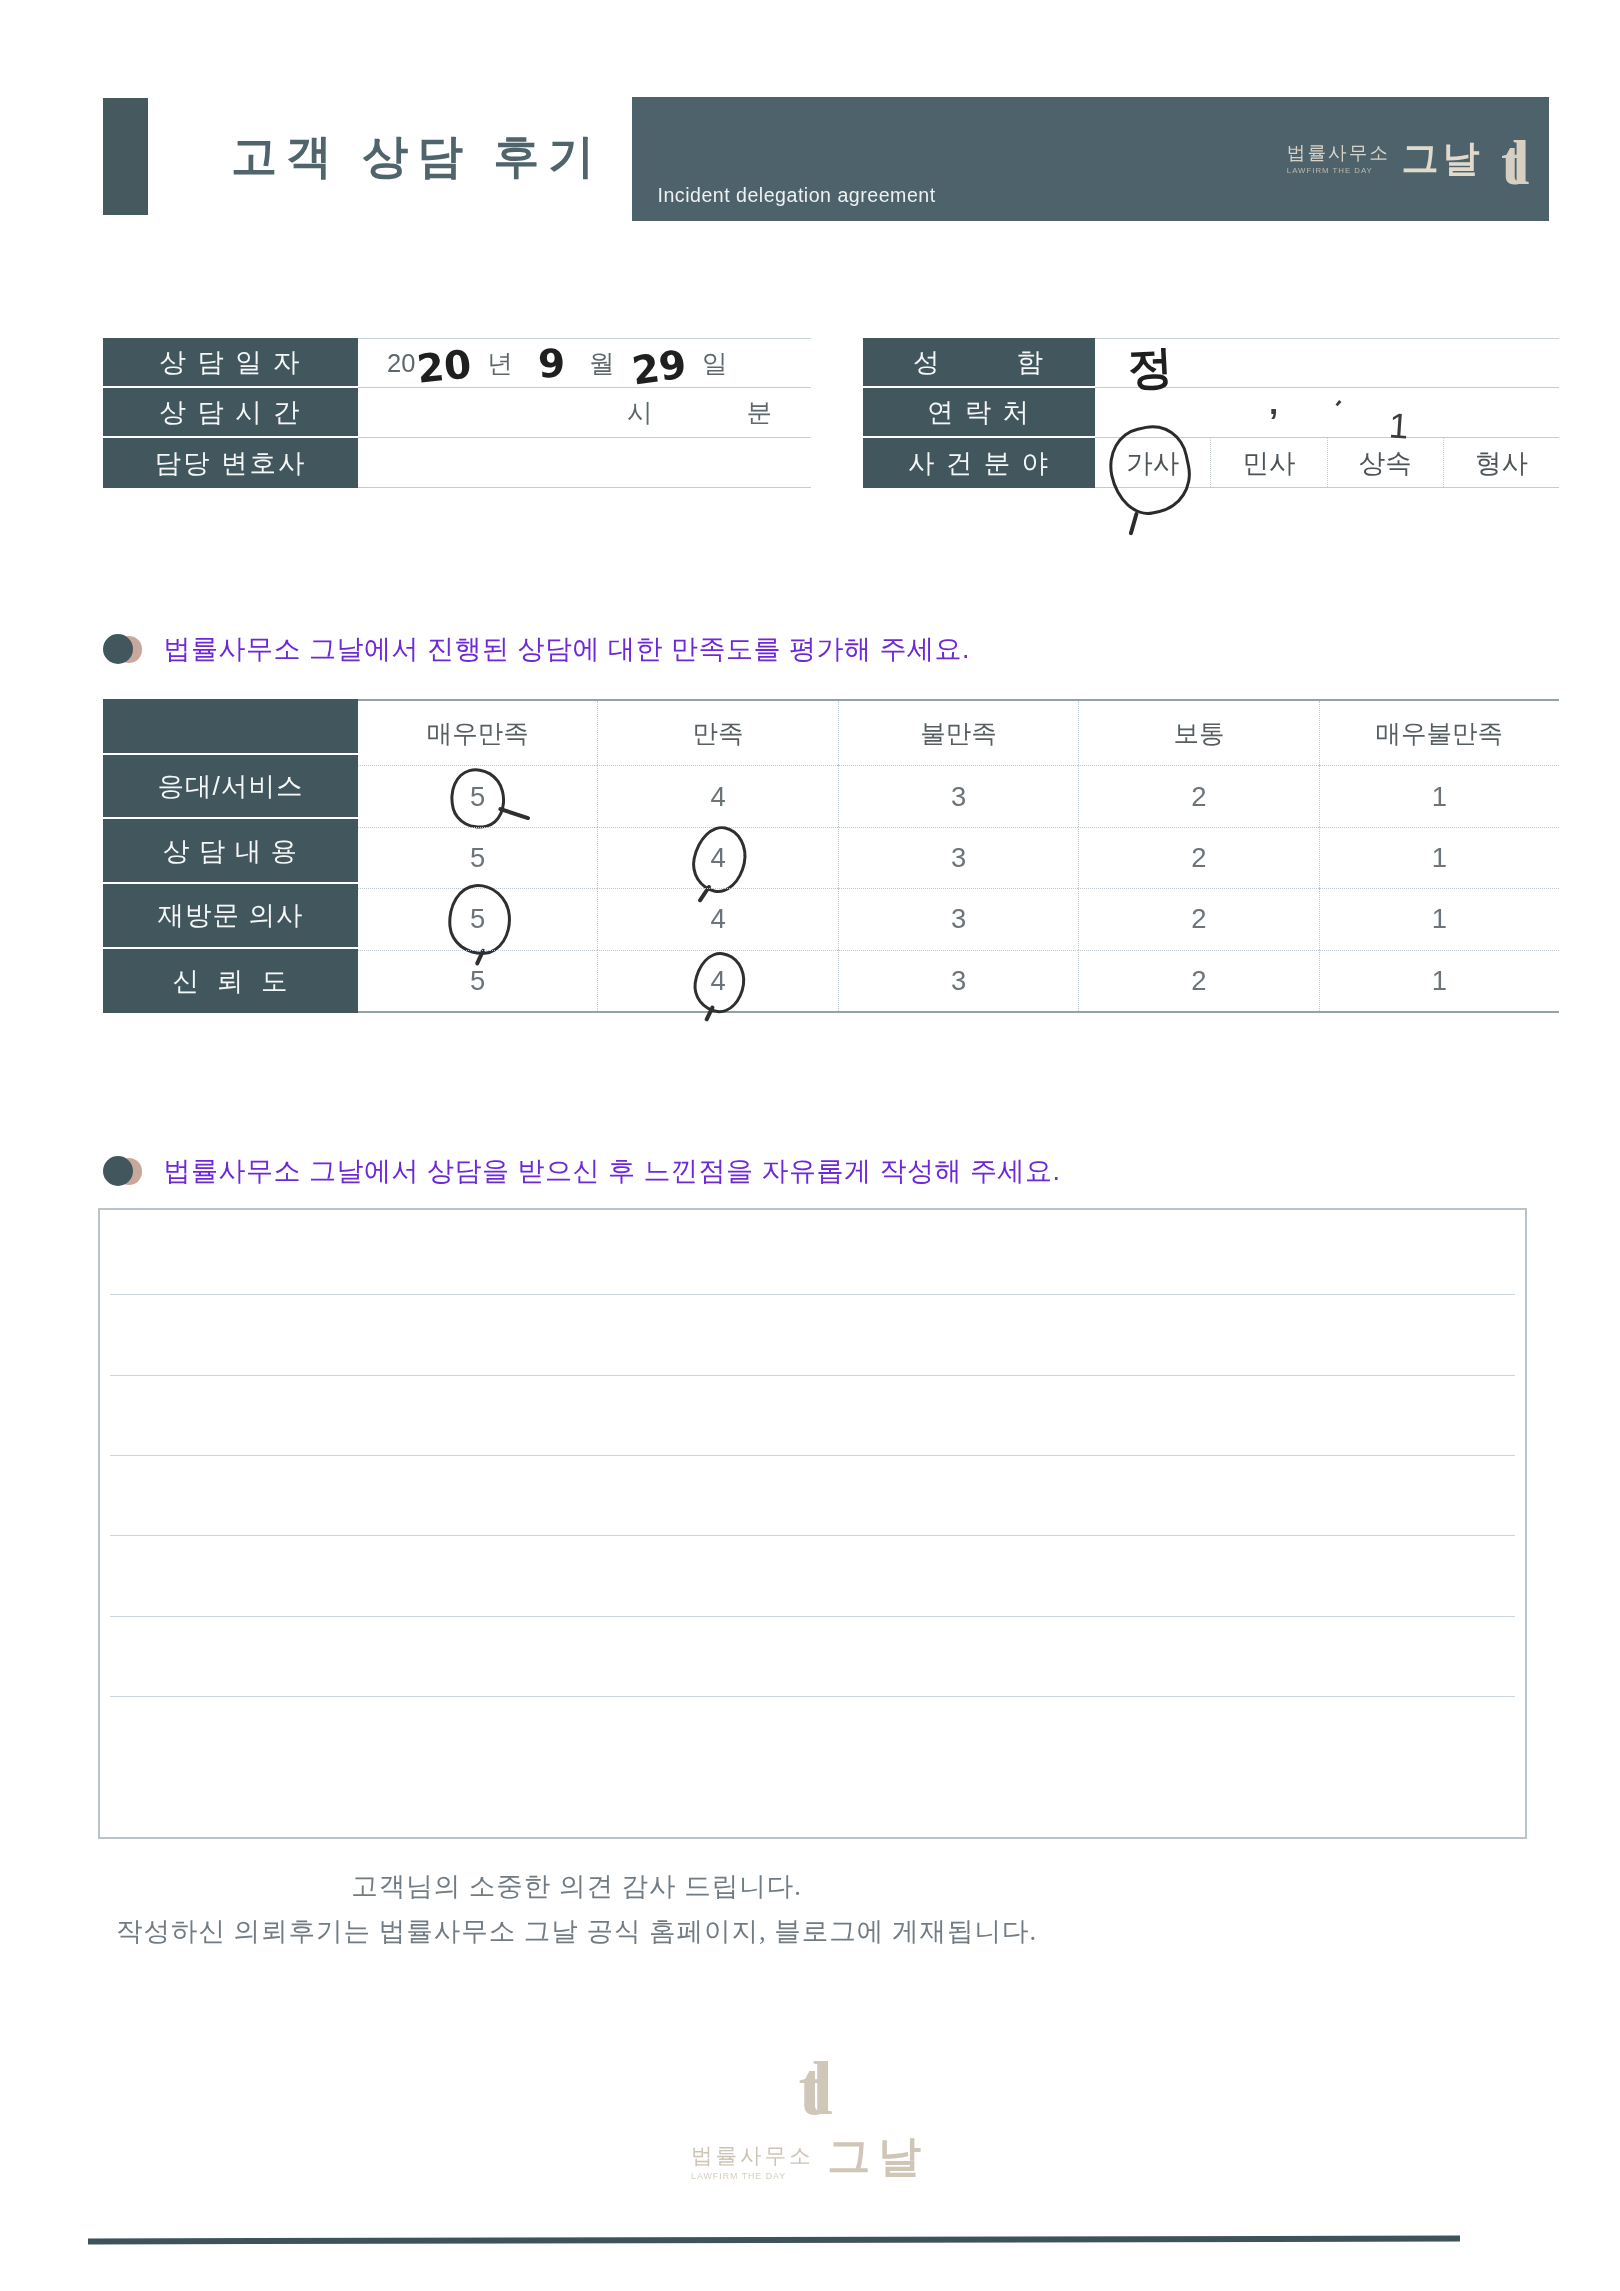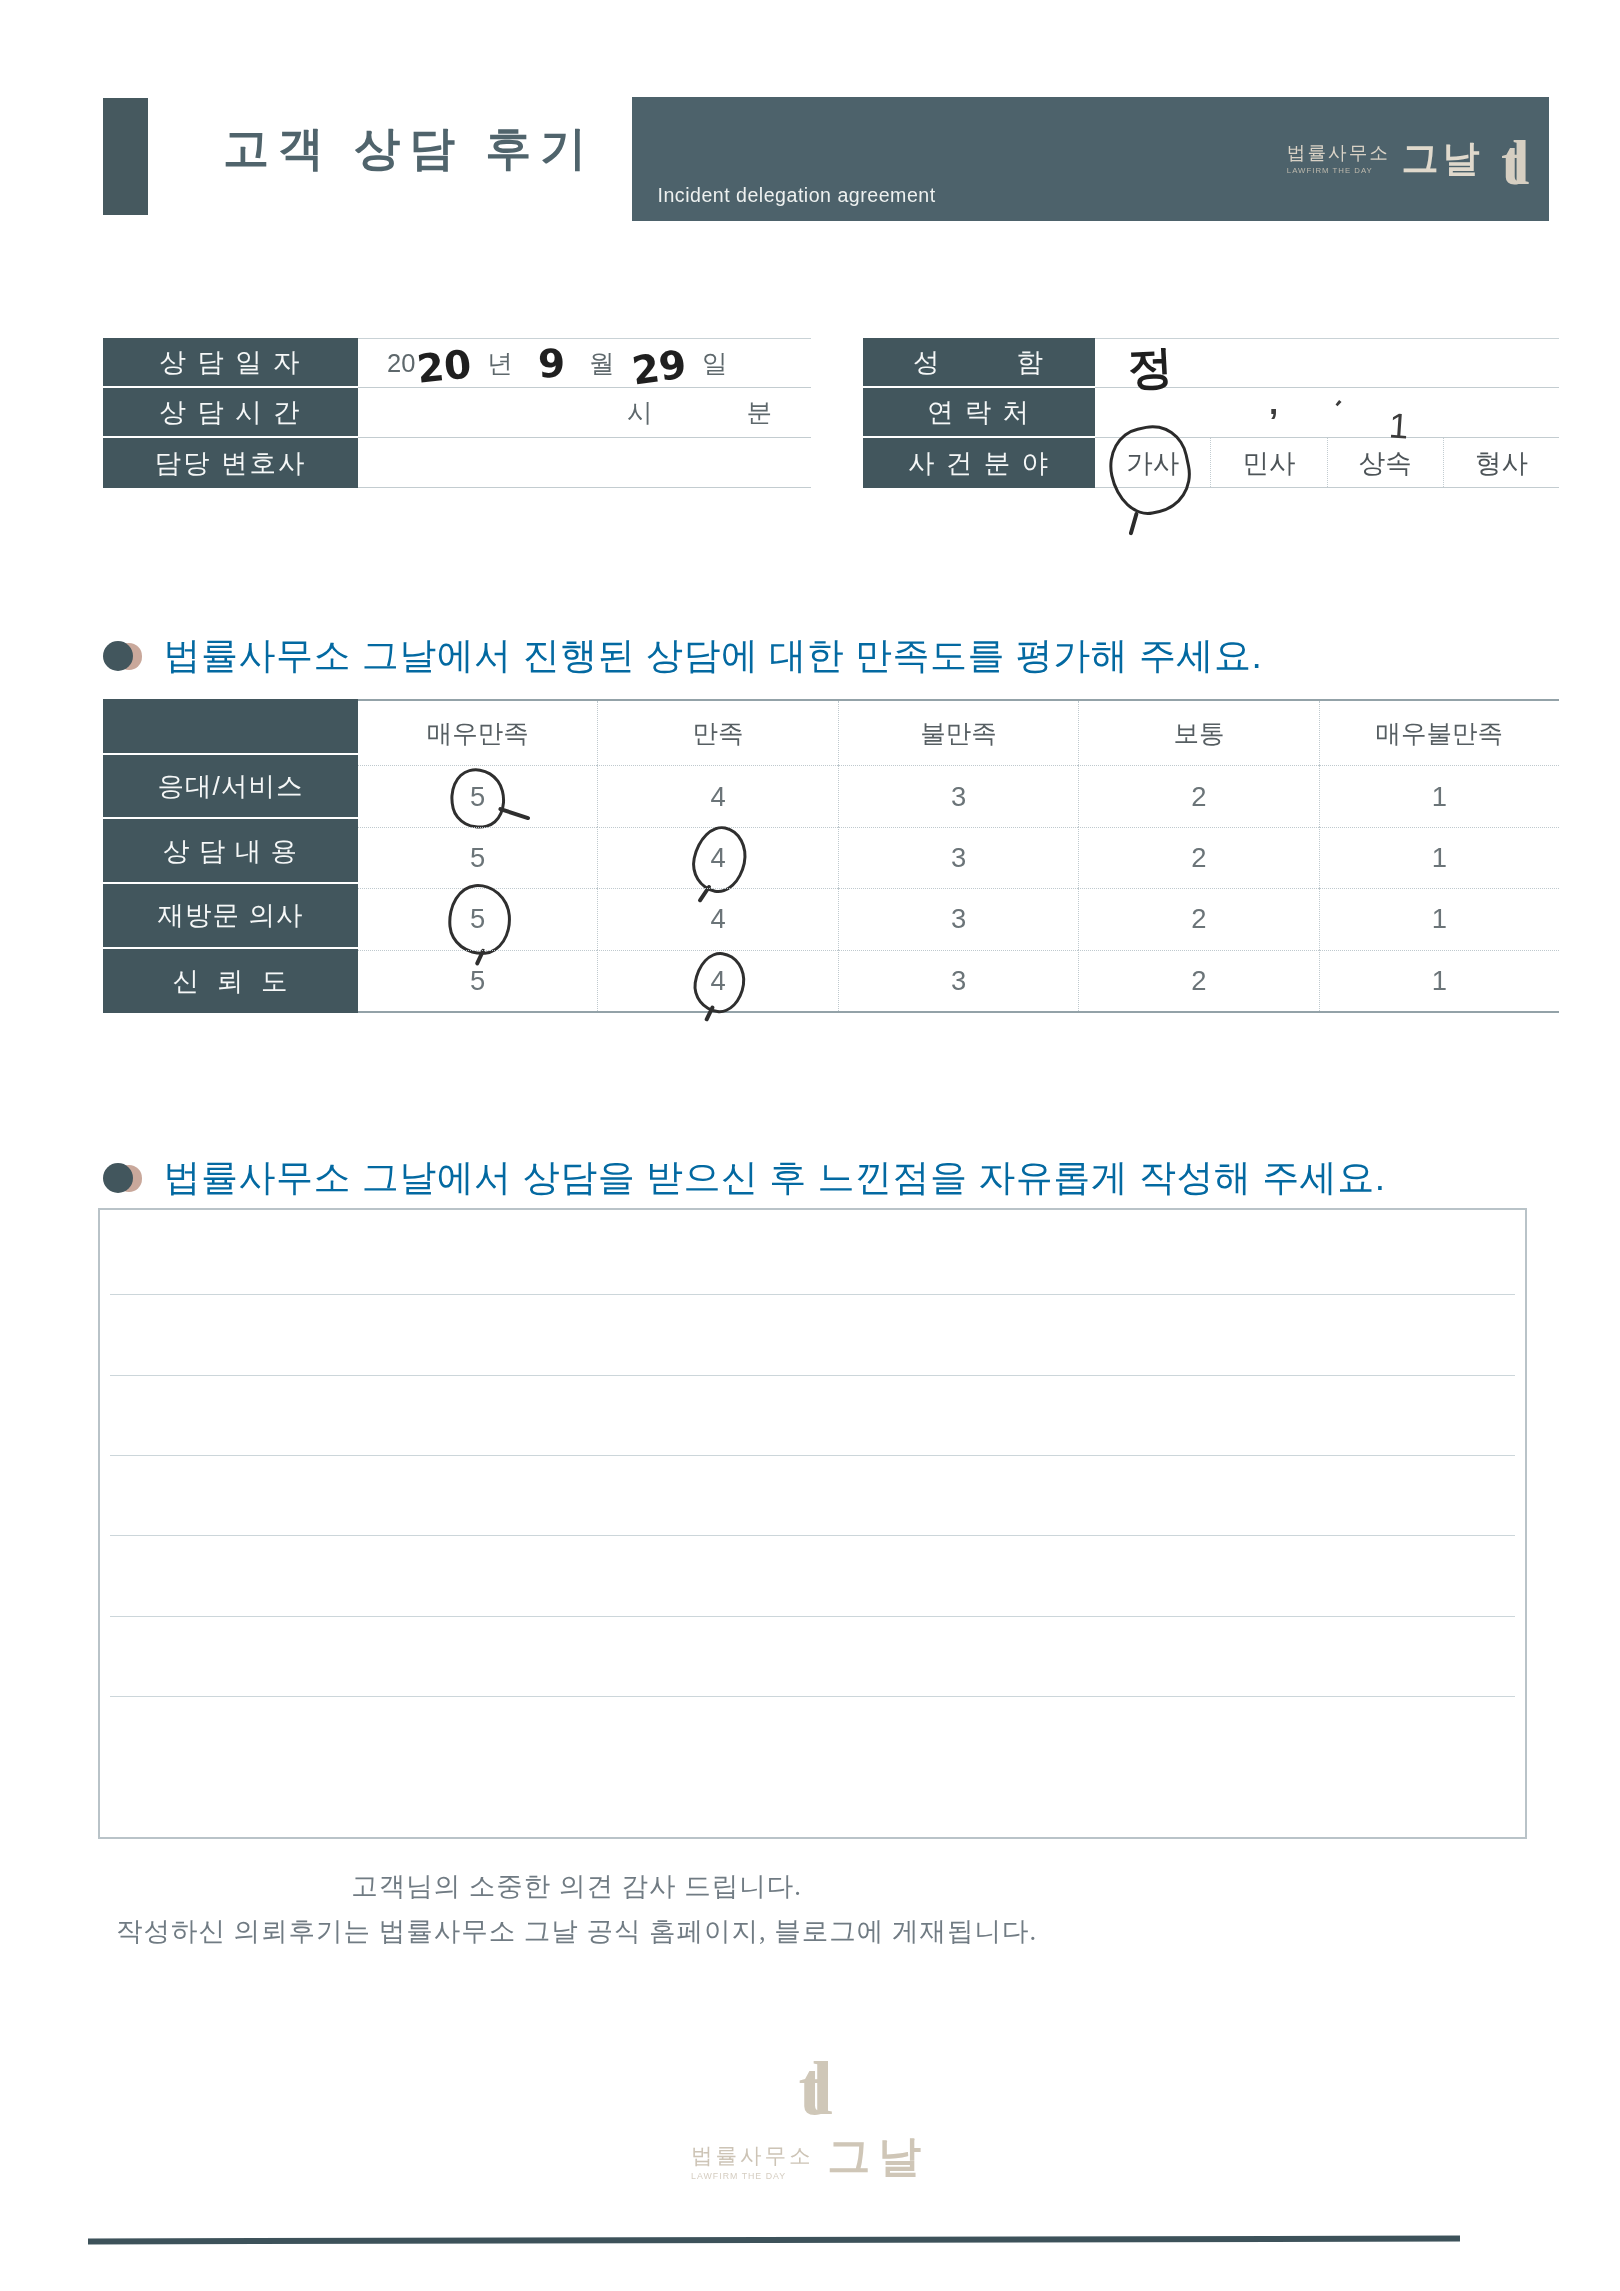--- a/index.html
+++ b/index.html
@@ -2,21 +2,21 @@
 <html><head>
 <meta charset="utf-8">
 <style>
   html,body{margin:0;padding:0;background:#e8e8e8;}
   .page{
     position:relative;width:1620px;height:2292px;background:#ffffff;
     font-family:"Liberation Sans",sans-serif;overflow:hidden;margin:0 auto;
   }
   
   .accent-bar{position:absolute;left:103px;top:98px;width:45px;height:117px;background:#46595f;}
-  .page-title{position:absolute;left:223px;top:118px;margin:0;font-size:46px;font-weight:700;
+  .page-title{position:absolute;left:223px;top:118px;margin:8px;font-size:46px;font-weight:700;
     color:#50646c;letter-spacing:8.8px;white-space:pre;}
   .banner{position:absolute;left:632px;top:97px;width:917px;height:124px;background:#4d626b;}
   .banner-sub{position:absolute;left:25.5px;bottom:13.7px;color:#eef1f0;font-size:19.6px;font-weight:400;letter-spacing:0.5px;}
   .brand{position:absolute;right:29px;top:50%;transform:translateY(-50%);display:flex;align-items:center;gap:11.8px;}
   .brand-kr-wrap{display:flex;flex-direction:column;align-items:flex-start;line-height:1;}
   .brand-firm{color:#d9d2c6;font-size:18.6px;letter-spacing:2px;}
   .brand-en{color:#bdb9ad;font-size:7.8px;letter-spacing:1px;margin-top:3.9px;}
   .brand-name{color:#e0d9cc;font-size:37px;font-family:"Liberation Serif",serif;font-weight:700;letter-spacing:3.9px;}
   .brand-glyph{color:#d6cfc2;font-size:63px;font-family:"Liberation Serif",serif;font-weight:700;
     letter-spacing:-9.8px;line-height:.9;margin-left:5.9px;transform:translateY(3.9px);}
@@ -61,21 +61,21 @@
   .case-circle{position:absolute;width:74px;height:82px;border:3.9px solid #2b2b2b;
     border-radius:50% 48% 54% 46%/52% 46% 50% 58%;transform:rotate(-12deg);left:50%;top:50%;
     margin:-37px 0 0 -43px;}
   .case-circle::after{content:"";position:absolute;left:7.8px;bottom:-19.6px;width:3.9px;height:23.5px;
     background:#2b2b2b;transform:rotate(28deg);border-radius:2px;}
   
   .section-head{position:absolute;left:103px;display:flex;align-items:center;gap:17.6px;}
   .bullet{position:relative;width:43px;height:30px;flex:none;}
   .b-pink{position:absolute;left:12.7px;top:2px;width:26.5px;height:26.5px;border-radius:50%;background:#c9a89b;}
   .b-teal{position:absolute;left:0;top:0;width:30px;height:30px;border-radius:50%;background:#42565d;}
-  .prompt{font-size:37px;color:#0369a1;letter-spacing:0.5px;}
+  .prompt{font-size:27px;color:#6d28d9;letter-spacing:0.5px;}
   #sat-head{top:631px;}
   #fb-head{top:1153px;}
   
   .sat-table{position:absolute;left:103px;top:699px;width:1456px;height:314px;}
   .sat-labels{position:absolute;left:0;top:0;width:255px;height:100%;display:flex;flex-direction:column;}
   .sat-label{background:#42565d;color:#f5f7f7;display:flex;align-items:center;justify-content:center;
     font-size:26.5px;letter-spacing:1px;white-space:pre;height:78px;border-bottom:2.9px solid #ffffff;box-sizing:border-box;}
   .sat-label.head-spacer{height:67px;}
   .sat-label:last-child{border-bottom:none;}
   .sat-grid{position:absolute;left:255px;right:0;top:0;bottom:0;display:flex;flex-direction:column;

